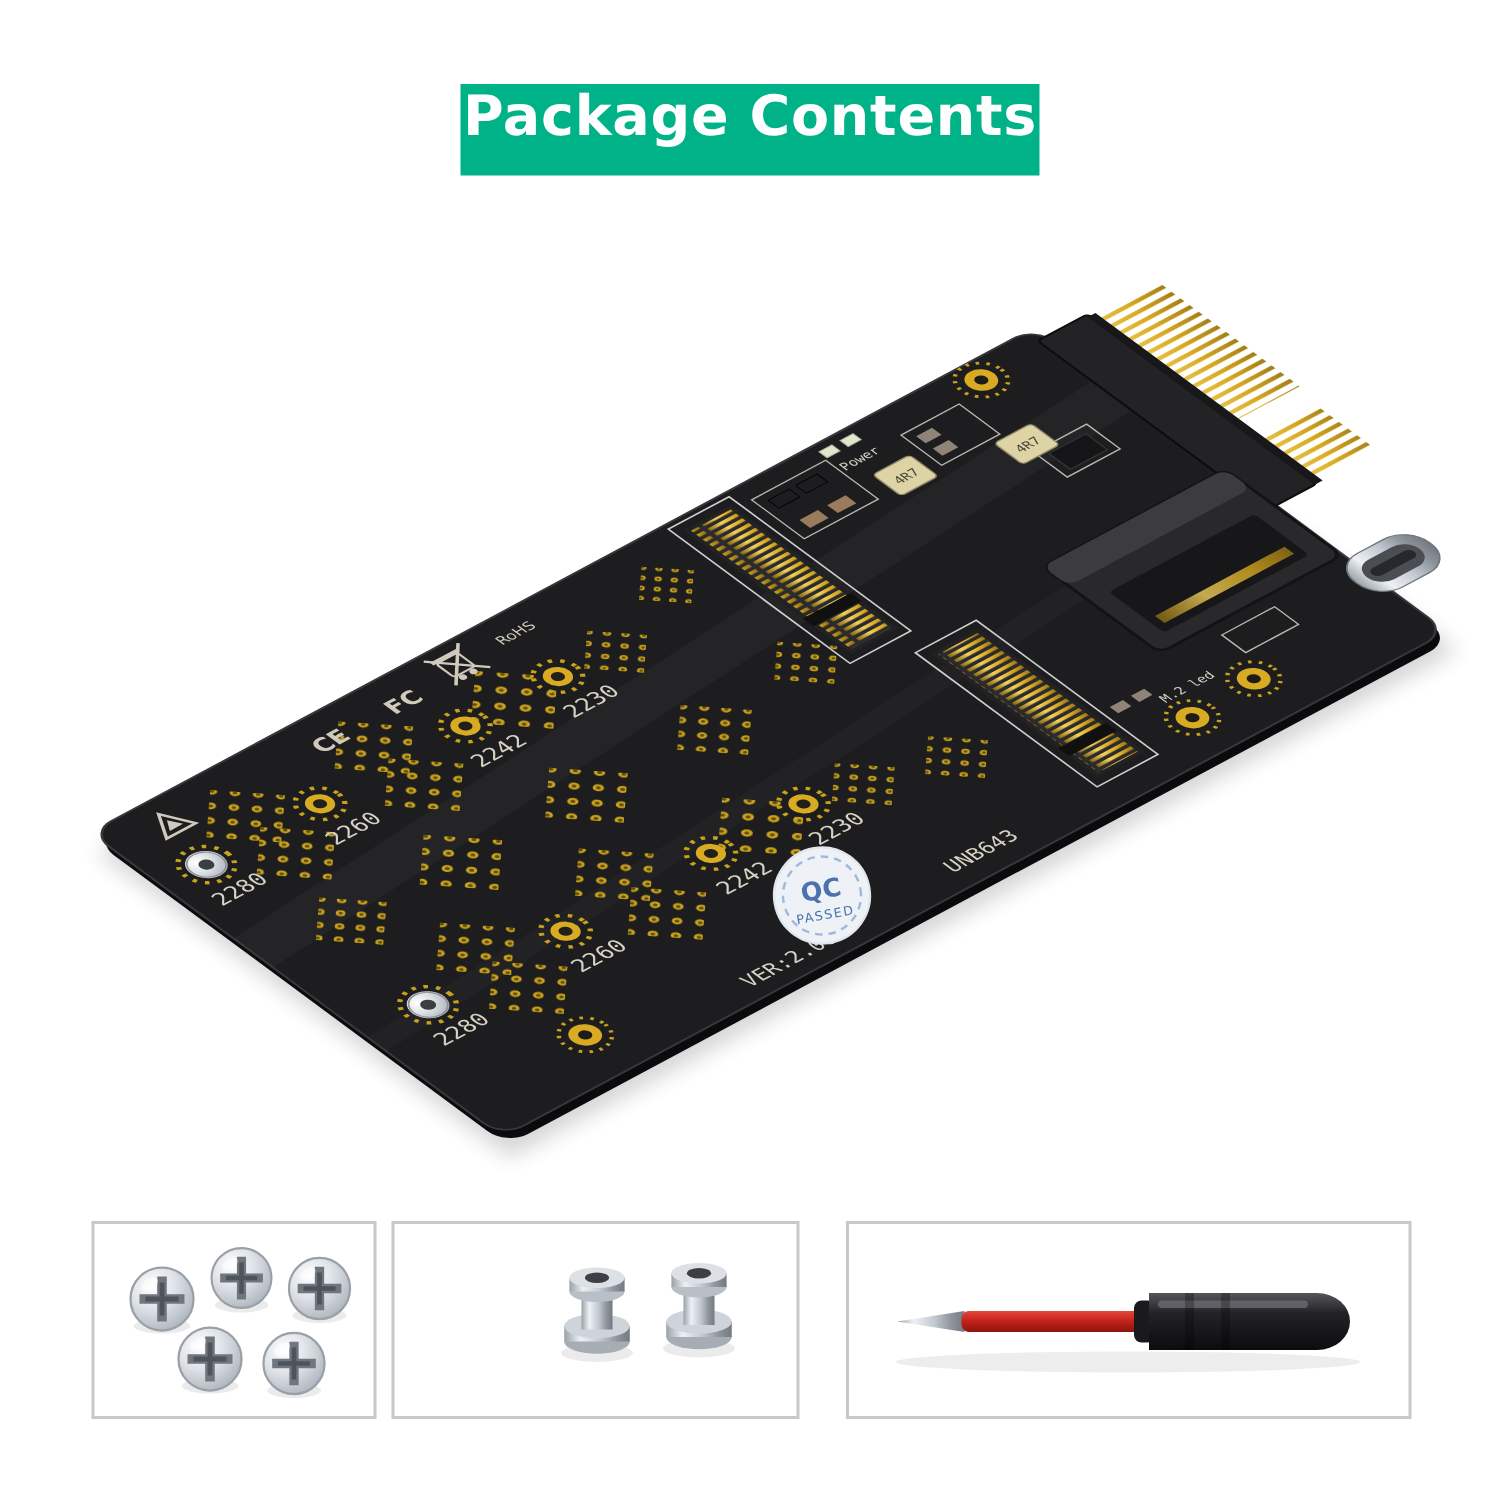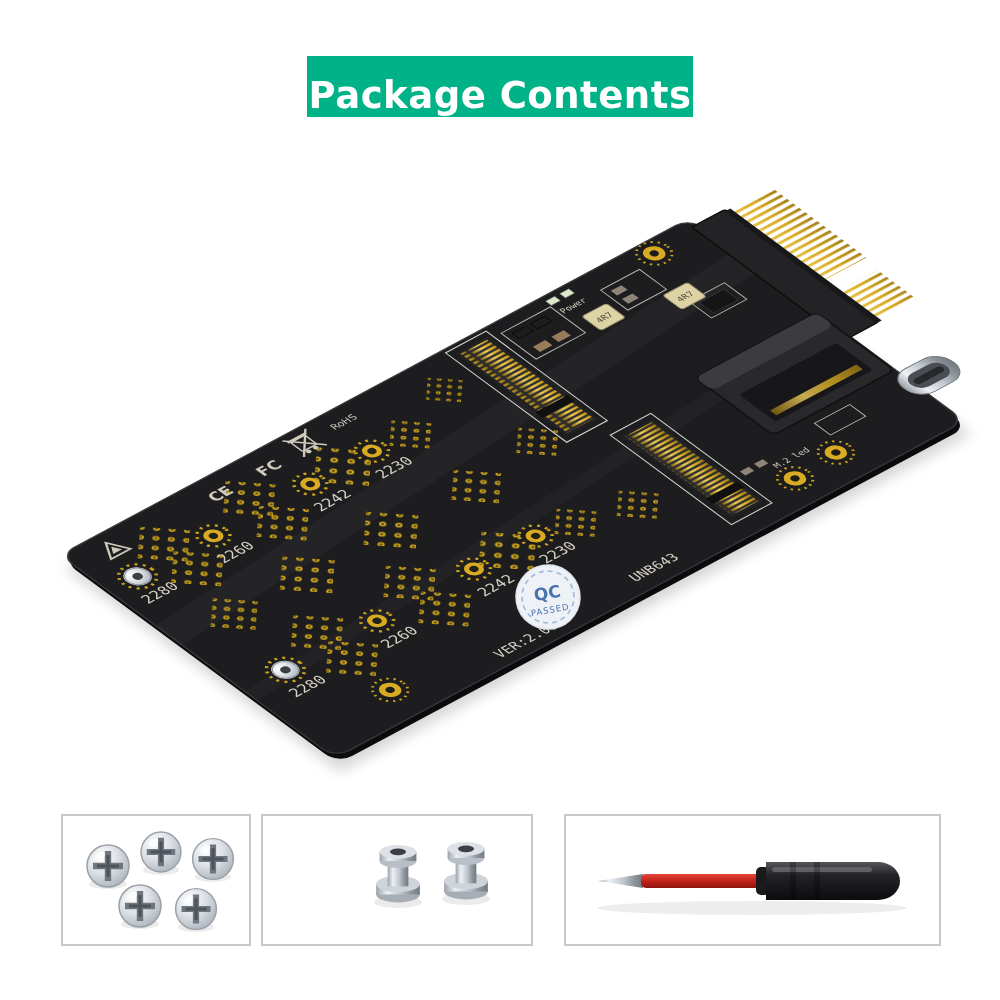--- a/index.html
+++ b/index.html
@@ -1,20 +1,20 @@
 <!DOCTYPE html>
 <html><head>
 <meta charset="utf-8">
 <style>
   html,body{margin:0;padding:0;background:#ffffff;}
   .page{position:relative;width:1000px;height:1000px;background:#ffffff;overflow:hidden;
         font-family:"DejaVu Sans","Liberation Sans",sans-serif;}
   .scene{position:absolute;left:0;top:0;}
   .banner{position:absolute;left:307px;top:56px;width:386px;height:61px;
-          display:flex;align-items:flex-end;justify-content:center;}
+          display:flex;align-items:flex-start;justify-content:center;}
   .banner-title{color:#ffffff;font-size:37px;font-weight:700;letter-spacing:.5px;white-space:nowrap;}
   svg text{font-family:"DejaVu Sans Mono","Liberation Mono",monospace;}
   svg text.sans{font-family:"DejaVu Sans","Liberation Sans",sans-serif;}
 </style>
 </head>
 <body>
 
 <div class="page">
 
   <svg class="scene" width="1000" height="1000" viewBox="0 0 1000 1000">

